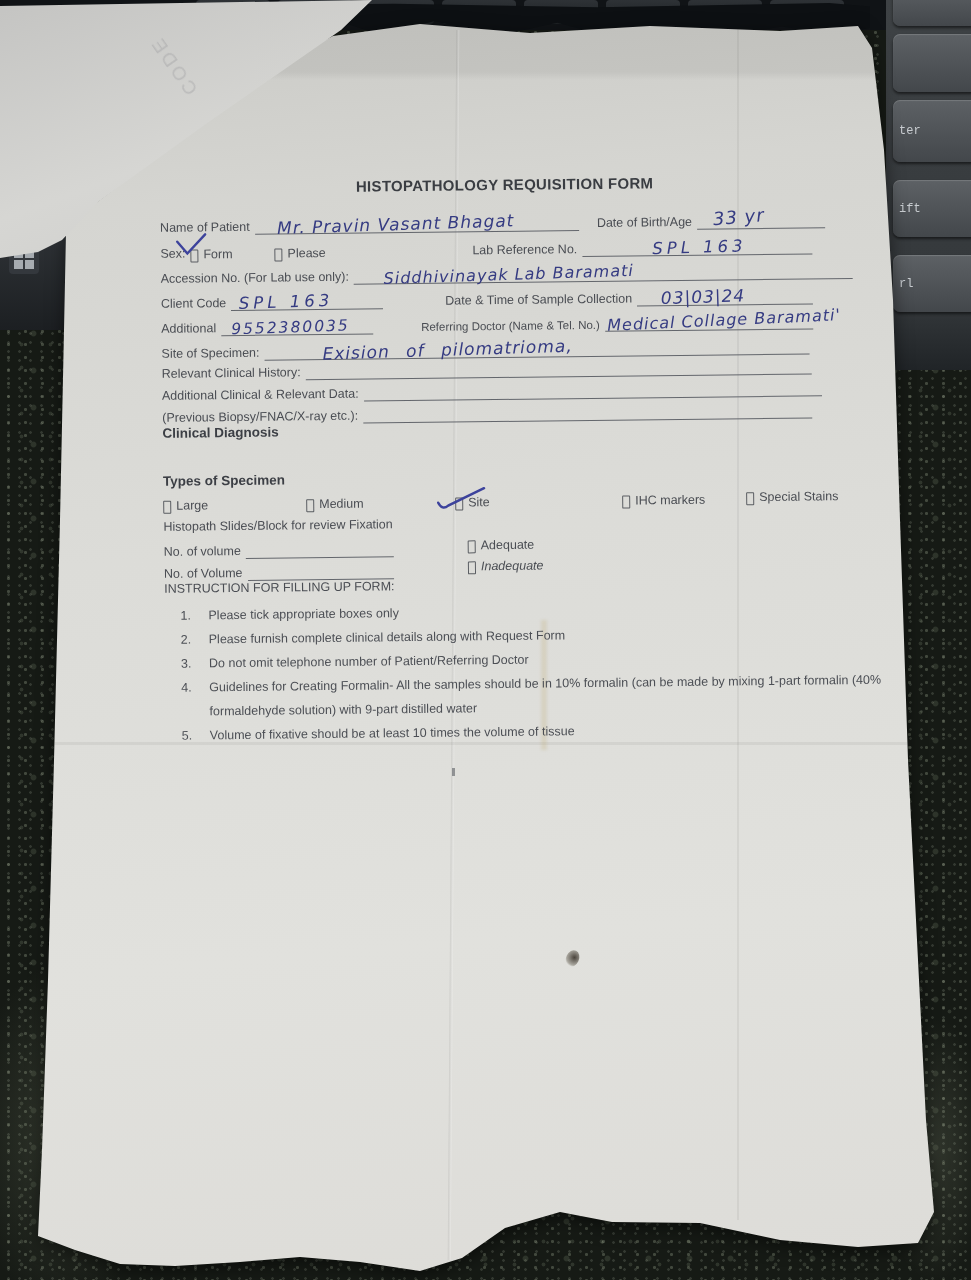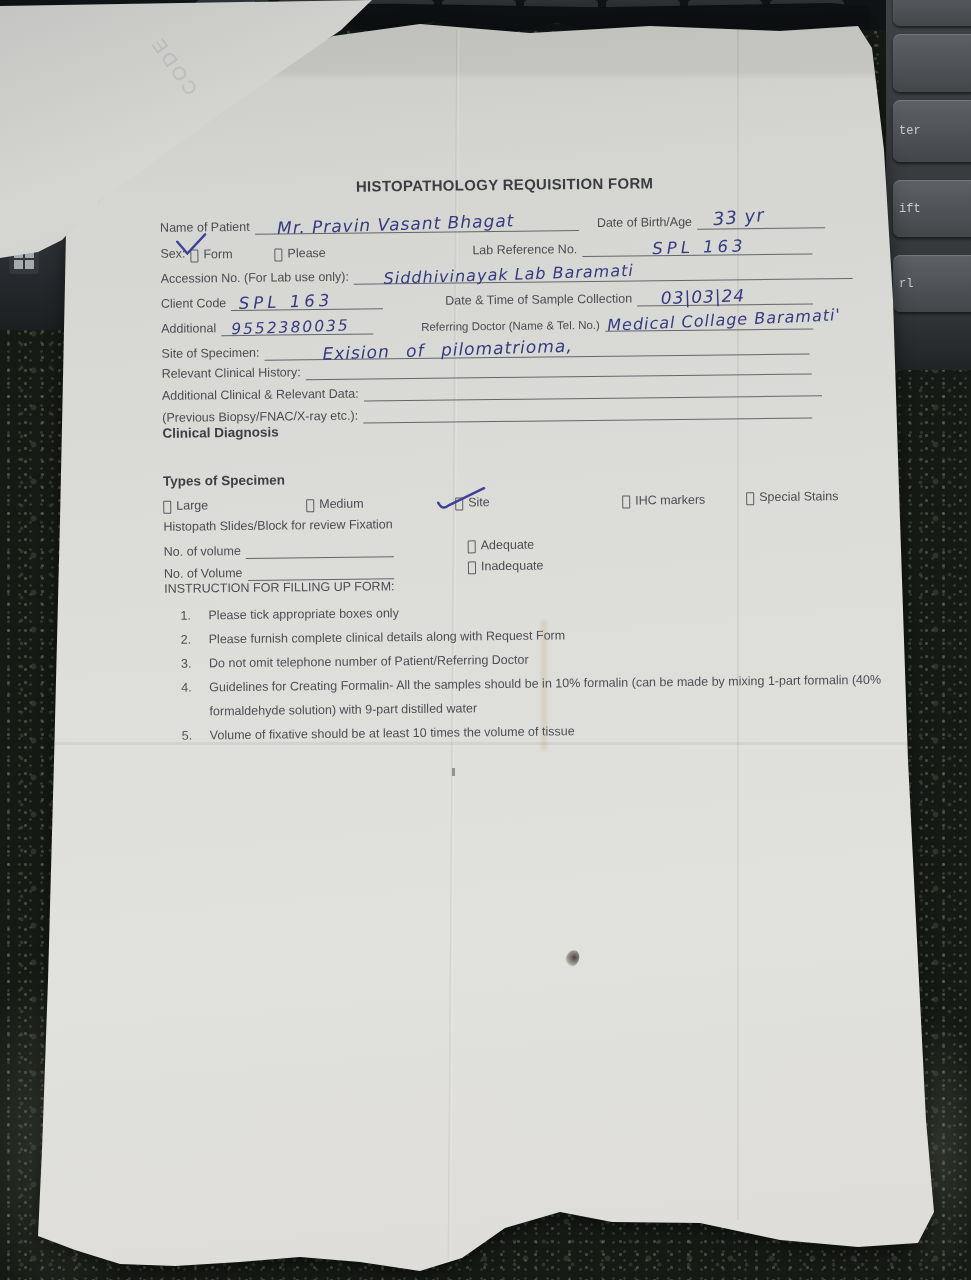--- a/index.html
+++ b/index.html
@@ -254,21 +254,21 @@
         </div>
         <div class="row" style="left:464px;top:538px;">
           <span class="cb"></span>
           <span>Adequate</span>
         </div>
 
         <div class="row" style="left:160px;top:560px;width:230px;">
           <span class="lbl">No. of Volume</span>
           <span class="line fill"></span>
         </div>
-        <div class="row" style="left:464px;top:559px;">
+        <div class="row" style="left:464px;top:559px;font-style:italic;">
           <span class="cb"></span>
           <span>Inadequate</span>
         </div>
 
         <div class="row" style="left:160px;top:578px;">
           <span>INSTRUCTION FOR FILLING UP FORM:</span>
         </div>
 
         <div class="instr">
           <div class="item">

